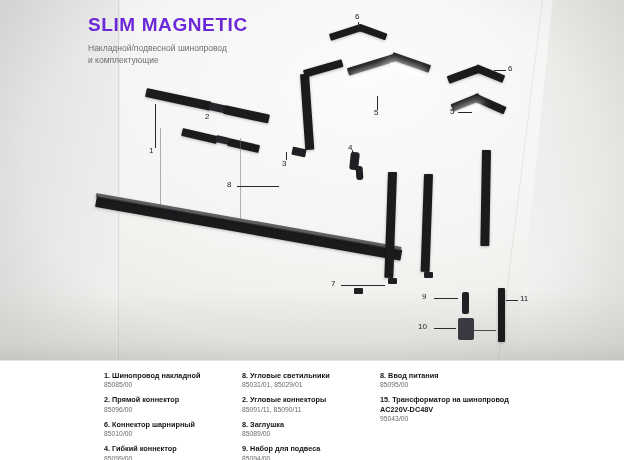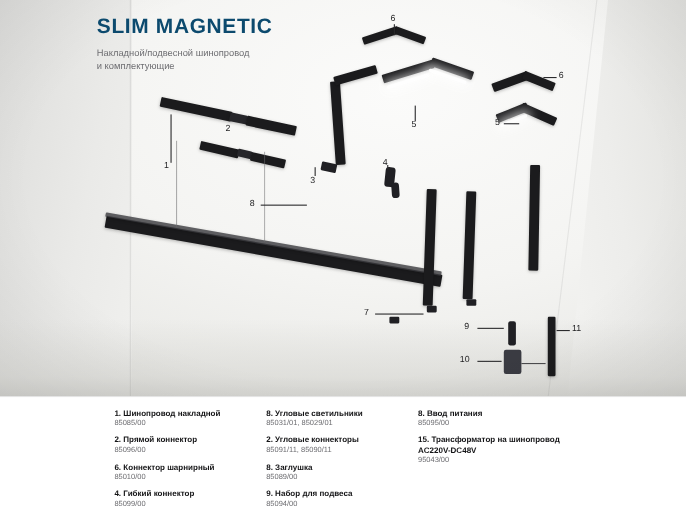--- a/index.html
+++ b/index.html
@@ -91,21 +91,21 @@
   .title-block {
     position: absolute;
     left: 88px;
     top: 14px;
     z-index: 40;
   }
   .title {
     font-size: 19px;
     font-weight: bold;
     letter-spacing: 0.6px;
-    color: #0c4a6e;
+    color: #6d28d9;
     margin: 0 0 7px 0;
   }
   .subtitle {
     font-size: 8.5px;
     line-height: 11.5px;
     color: #6e6e72;
     margin: 0;
     max-width: 150px;
   }
 

